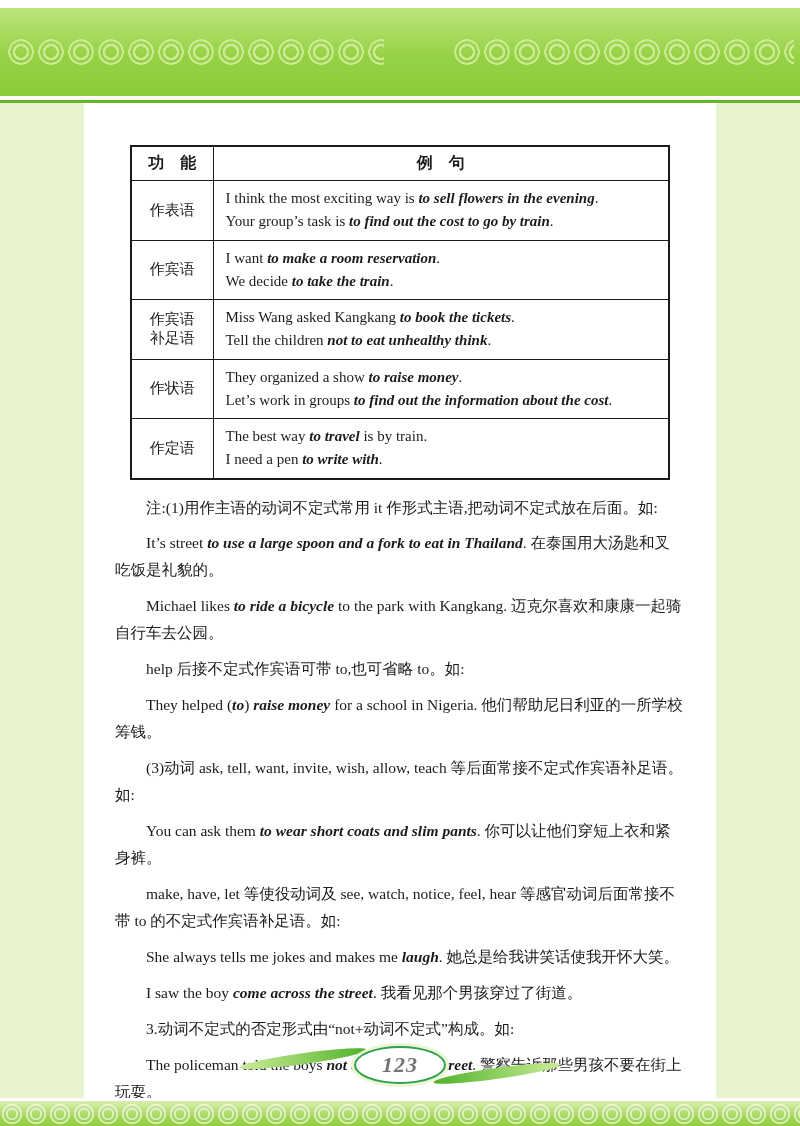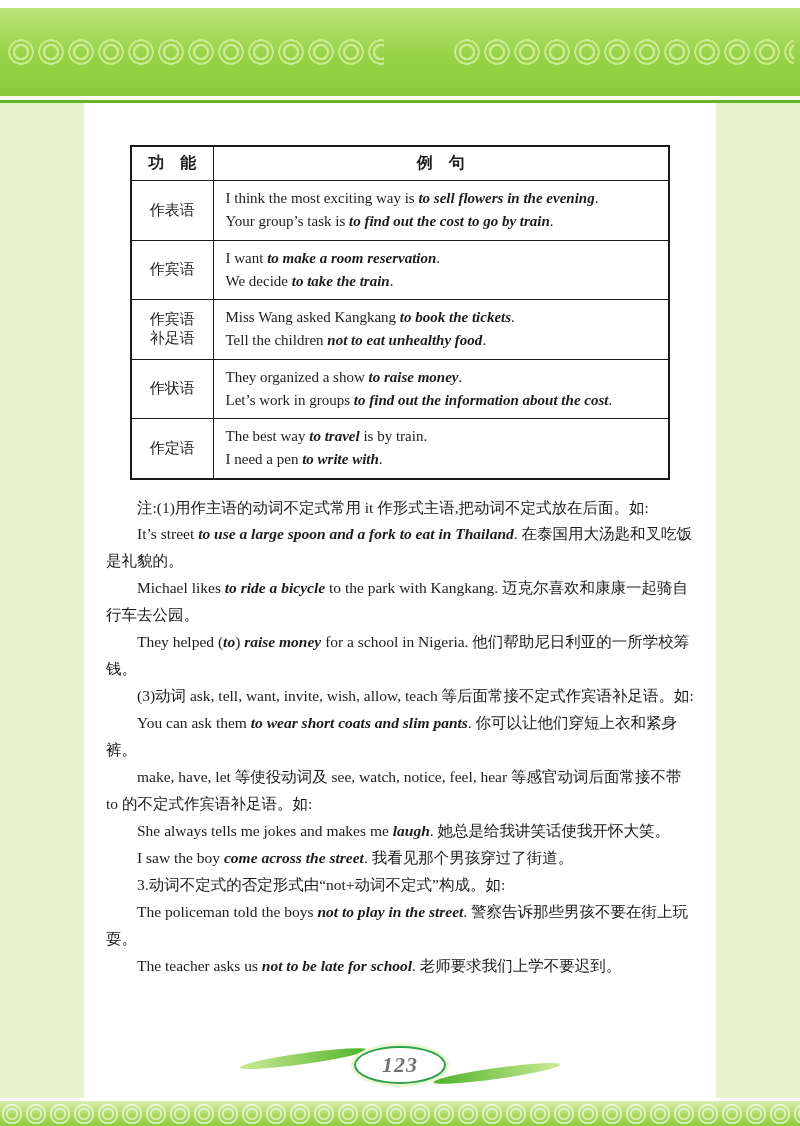--- a/index.html
+++ b/index.html
@@ -34,21 +34,21 @@
   table.gtable { border-collapse: collapse; margin: 42px auto 0 auto; width: 540px;
                  border: 2px solid #1a1a1a; table-layout: fixed; }
   .gtable th, .gtable td { border: 1.5px solid #1a1a1a; }
   .gtable th { font-weight: bold; font-size: 16px; padding: 6px 4px; text-align: center; }
   .gtable col.c-fn { width: 82px; }
   .gtable td.fn { text-align: center; font-size: 15px; white-space: pre-line; padding: 4px 2px; }
   .gtable td.ex { padding: 6px 12px; font-size: 15px; line-height: 1.55; }
 
   
   .notes { margin: 15px 22px 0 22px; font-size: 15.5px; line-height: 1.74; }
-  .notes p { margin: 0; text-indent: 2em; }
+  .notes p { margin: 9px; text-indent: 2em; }
 
   .bi { font-weight: bold; font-style: italic; }
 
   
   .badge-wrap { position: absolute; left: 0; right: 0; top: 1042px; height: 46px;
                 display: flex; justify-content: center; align-items: center; }
   .swoosh { width: 128px; height: 11px; border-radius: 50%; }
   .swoosh.left  { background: linear-gradient(90deg, #cdeb95, #4fb32b);
                   transform: rotate(-8deg) translate(14px, -5px); }
   .swoosh.right { background: linear-gradient(90deg, #4fb32b, #cdeb95);
@@ -108,21 +108,21 @@
         <td class="ex">
           <div><span>I want </span><span class="bi">to make a room reservation</span><span>.</span></div>
           <div><span>We decide </span><span class="bi">to take the train</span><span>.</span></div>
         </td>
       </tr>
       <tr>
         <td class="fn">作宾语
 补足语</td>
         <td class="ex">
           <div><span>Miss Wang asked Kangkang </span><span class="bi">to book the tickets</span><span>.</span></div>
-          <div><span>Tell the children </span><span class="bi">not to eat unhealthy food</span><span>.</span></div>
+          <div><span>Tell the children </span><span class="bi">not to eat unhealthy think</span><span>.</span></div>
         </td>
       </tr>
       <tr>
         <td class="fn">作状语</td>
         <td class="ex">
           <div><span>They organized a show </span><span class="bi">to raise money</span><span>.</span></div>
           <div><span>Let’s work in groups </span><span class="bi">to find out the information about the cost</span><span>.</span></div>
         </td>
       </tr>
       <tr>
@@ -132,20 +132,21 @@
           <div><span>I need a pen </span><span class="bi">to write with</span><span>.</span></div>
         </td>
       </tr>
     </tbody>
   </table>
 
   <div class="notes">
     <p><span>注:(1)用作主语的动词不定式常用 it 作形式主语,把动词不定式放在后面。如:</span></p>
     <p><span>It’s street </span><span class="bi">to use a large spoon and a fork to eat in Thailand</span><span>. 在泰国用大汤匙和叉吃饭是礼貌的。</span></p>
     <p><span>Michael likes </span><span class="bi">to ride a bicycle</span><span> to the park with Kangkang. 迈克尔喜欢和康康一起骑自行车去公园。</span></p>
+    <p><span>help 后接不定式作宾语可带 to,也可省略 to。如:</span></p>
     <p><span>They helped (</span><span class="bi">to</span><span>) </span><span class="bi">raise money</span><span> for a school in Nigeria. 他们帮助尼日利亚的一所学校筹钱。</span></p>
     <p><span>(3)动词 ask, tell, want, invite, wish, allow, teach 等后面常接不定式作宾语补足语。如:</span></p>
     <p><span>You can ask them </span><span class="bi">to wear short coats and slim pants</span><span>. 你可以让他们穿短上衣和紧身裤。</span></p>
     <p><span>make, have, let 等使役动词及 see, watch, notice, feel, hear 等感官动词后面常接不带 to 的不定式作宾语补足语。如:</span></p>
     <p><span>She always tells me jokes and makes me </span><span class="bi">laugh</span><span>. 她总是给我讲笑话使我开怀大笑。</span></p>
     <p><span>I saw the boy </span><span class="bi">come across the street</span><span>. 我看见那个男孩穿过了街道。</span></p>
     <p><span>3.动词不定式的否定形式由“not+动词不定式”构成。如:</span></p>
     <p><span>The policeman told the boys </span><span class="bi">not to play in the street</span><span>. 警察告诉那些男孩不要在街上玩耍。</span></p>
     <p><span>The teacher asks us </span><span class="bi">not to be late for school</span><span>. 老师要求我们上学不要迟到。</span></p>
 

